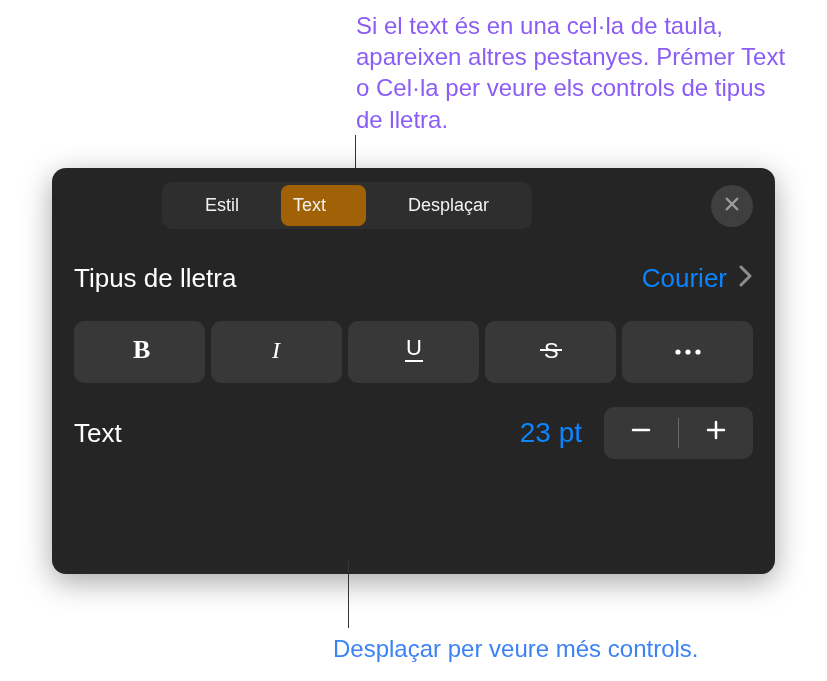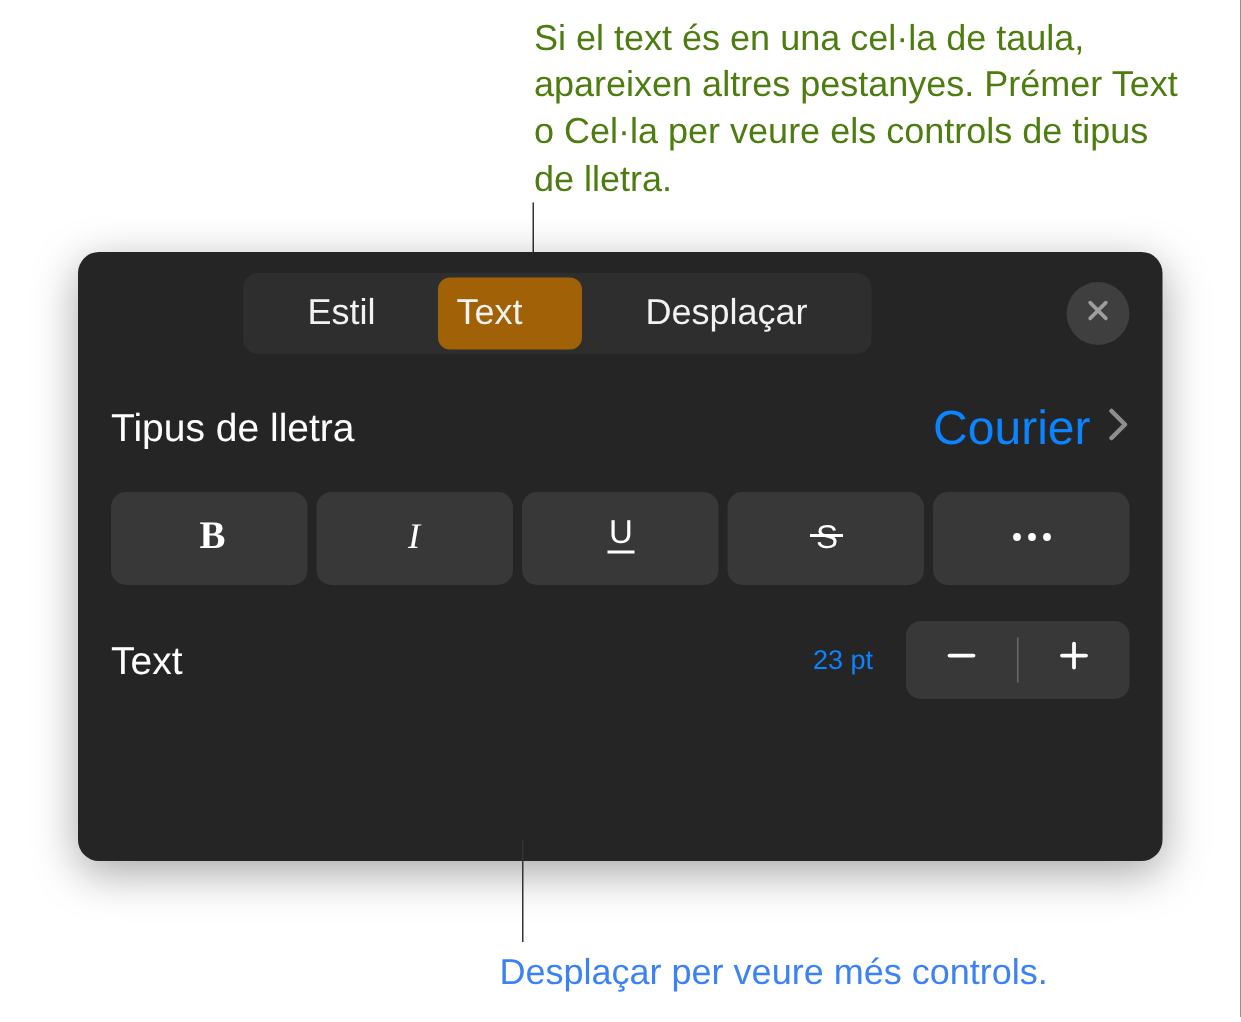--- a/index.html
+++ b/index.html
@@ -12,21 +12,21 @@
       overflow: hidden;
     }
     
     .callout-top {
       position: absolute;
       left: 356px;
       top: 10px;
       width: 440px;
       font-size: 24px;
       line-height: 1.3;
-      color: #4d7c0f;
+      color: #8b5cf6;
     }
     
     .callout-line-top {
       position: absolute;
       left: 355px;
       top: 135px;
       width: 1px;
       height: 50px;
       background: #333;
     }
@@ -56,21 +56,21 @@
       display: flex;
       background: #2e2e2e;
       border-radius: 10px;
       padding: 3px;
       gap: 2px;
       margin-left: 88px;
     }
     
     .segment {
       padding: 10px 40px;
-      font-size: 24px;
+      font-size: 18px;
       color: #f2f2f2;
       border-radius: 8px;
       cursor: pointer;
       text-align: center;
     }
     .segment.active {
       background: #a16207;
       padding-left: 12px;
     }
     
@@ -92,21 +92,21 @@
       align-items: center;
       min-height: 66px;
       font-size: 26px;
     }
     .row-label {
       flex: 1;
       color: #fff;
     }
     .row-value {
       color: #0a84ff;
-      font-size: 32px;
+      font-size: 26px;
       margin-right: 12px;
     }
     .chevron-right svg {
       width: 14px;
       height: 22px;
     }
     
     .style-buttons {
       display: flex;
       gap: 6px;
@@ -126,21 +126,21 @@
     .style-btn svg { fill: #fff; }
     
     .size-row {
       display: flex;
       align-items: center;
       min-height: 72px;
       font-size: 26px;
     }
     .size-value {
       color: #0a84ff;
-      font-size: 18px;
+      font-size: 28px;
       margin-right: 22px;
     }
     
     .stepper {
       display: flex;
       align-items: center;
       background: #383838;
       border-radius: 10px;
       height: 52px;
     }

